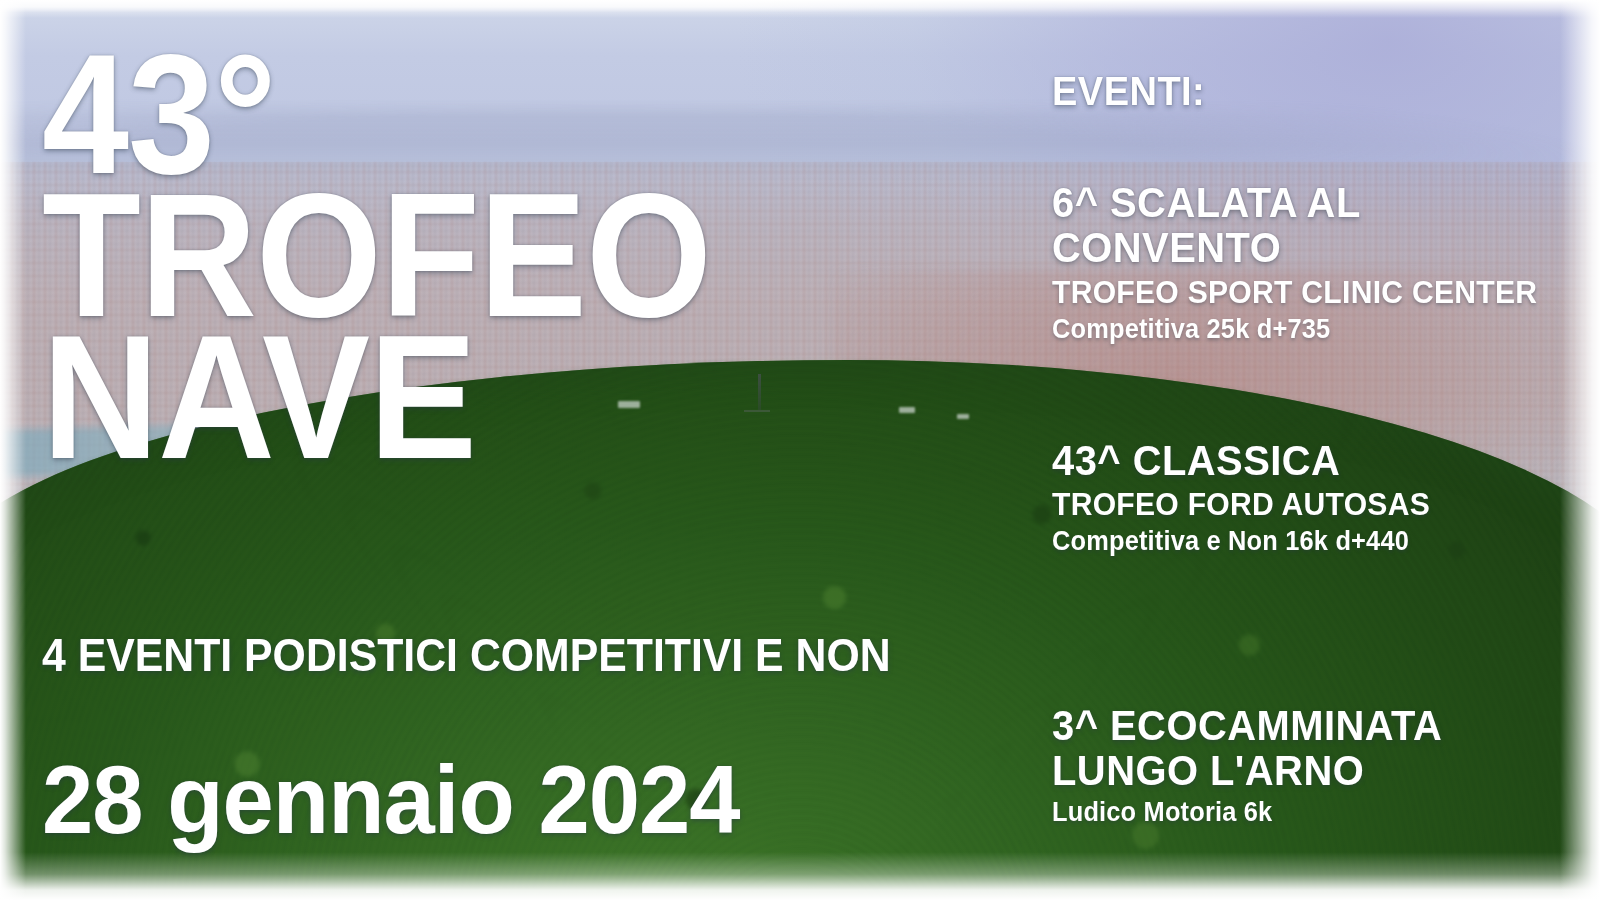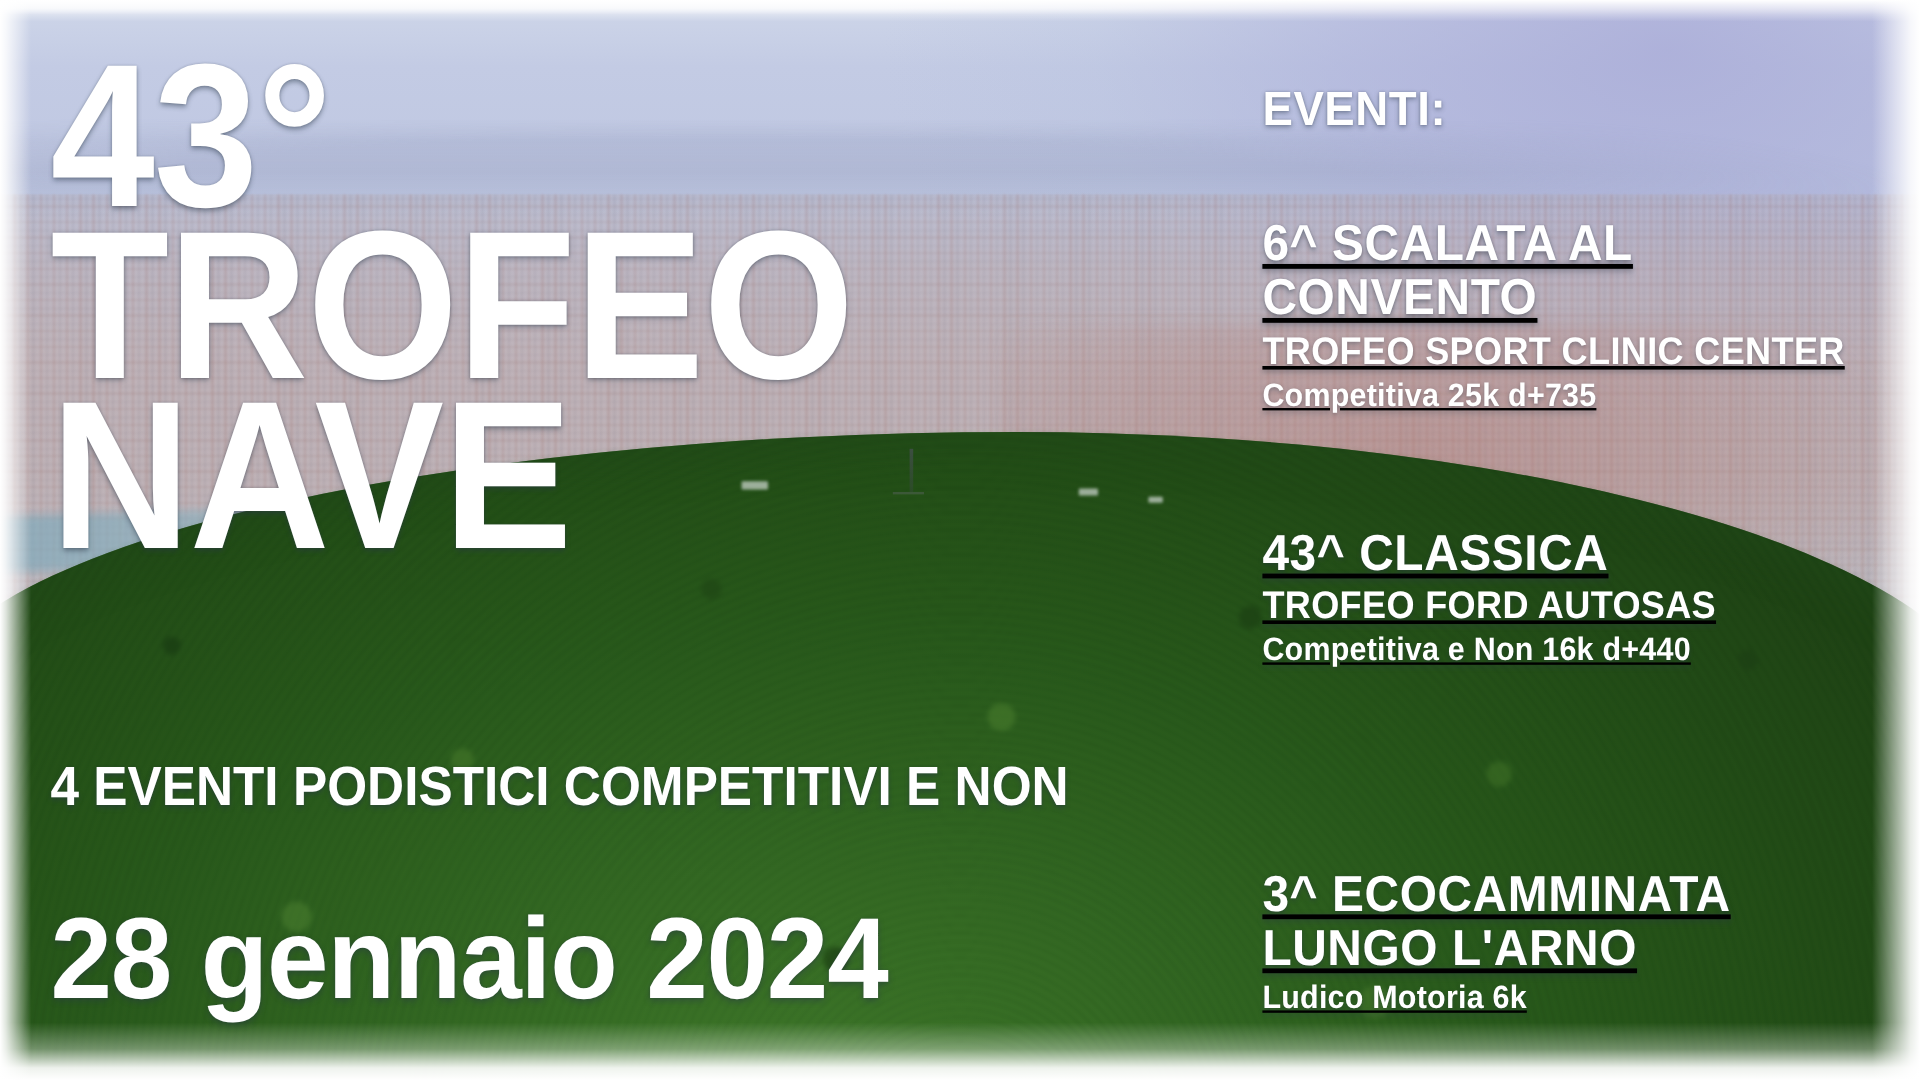--- a/index.html
+++ b/index.html
@@ -296,24 +296,24 @@
     width: 540px;
     margin-left: 12px;
   }
   .ev-head {
     font-size: 40px;
     line-height: 1.05;
     letter-spacing: 0.5px;
     transform: scaleX(0.95);
     transform-origin: left center;
   }
-  .ev-block { margin-top: 0; text-decoration: underline; }
+  .ev-block { margin-top: 0; }
   .ev-block.b1 { position: absolute; top: 110px; left: 0; }
   .ev-block.b2 { position: absolute; top: 368px; left: 0; }
-  .ev-block.b3 { position: absolute; top: 652px; left: 0; }
+  .ev-block.b3 { position: absolute; top: 633px; left: 0; }
 
   .ev-title {
     color: #ffffff;
     font-family: "Liberation Sans Narrow", "Liberation Sans", sans-serif;
     font-weight: 700;
     font-size: 42px;
     line-height: 1.08;
     letter-spacing: 0.5px;
     transform: scaleX(0.95);
     transform-origin: left center;

